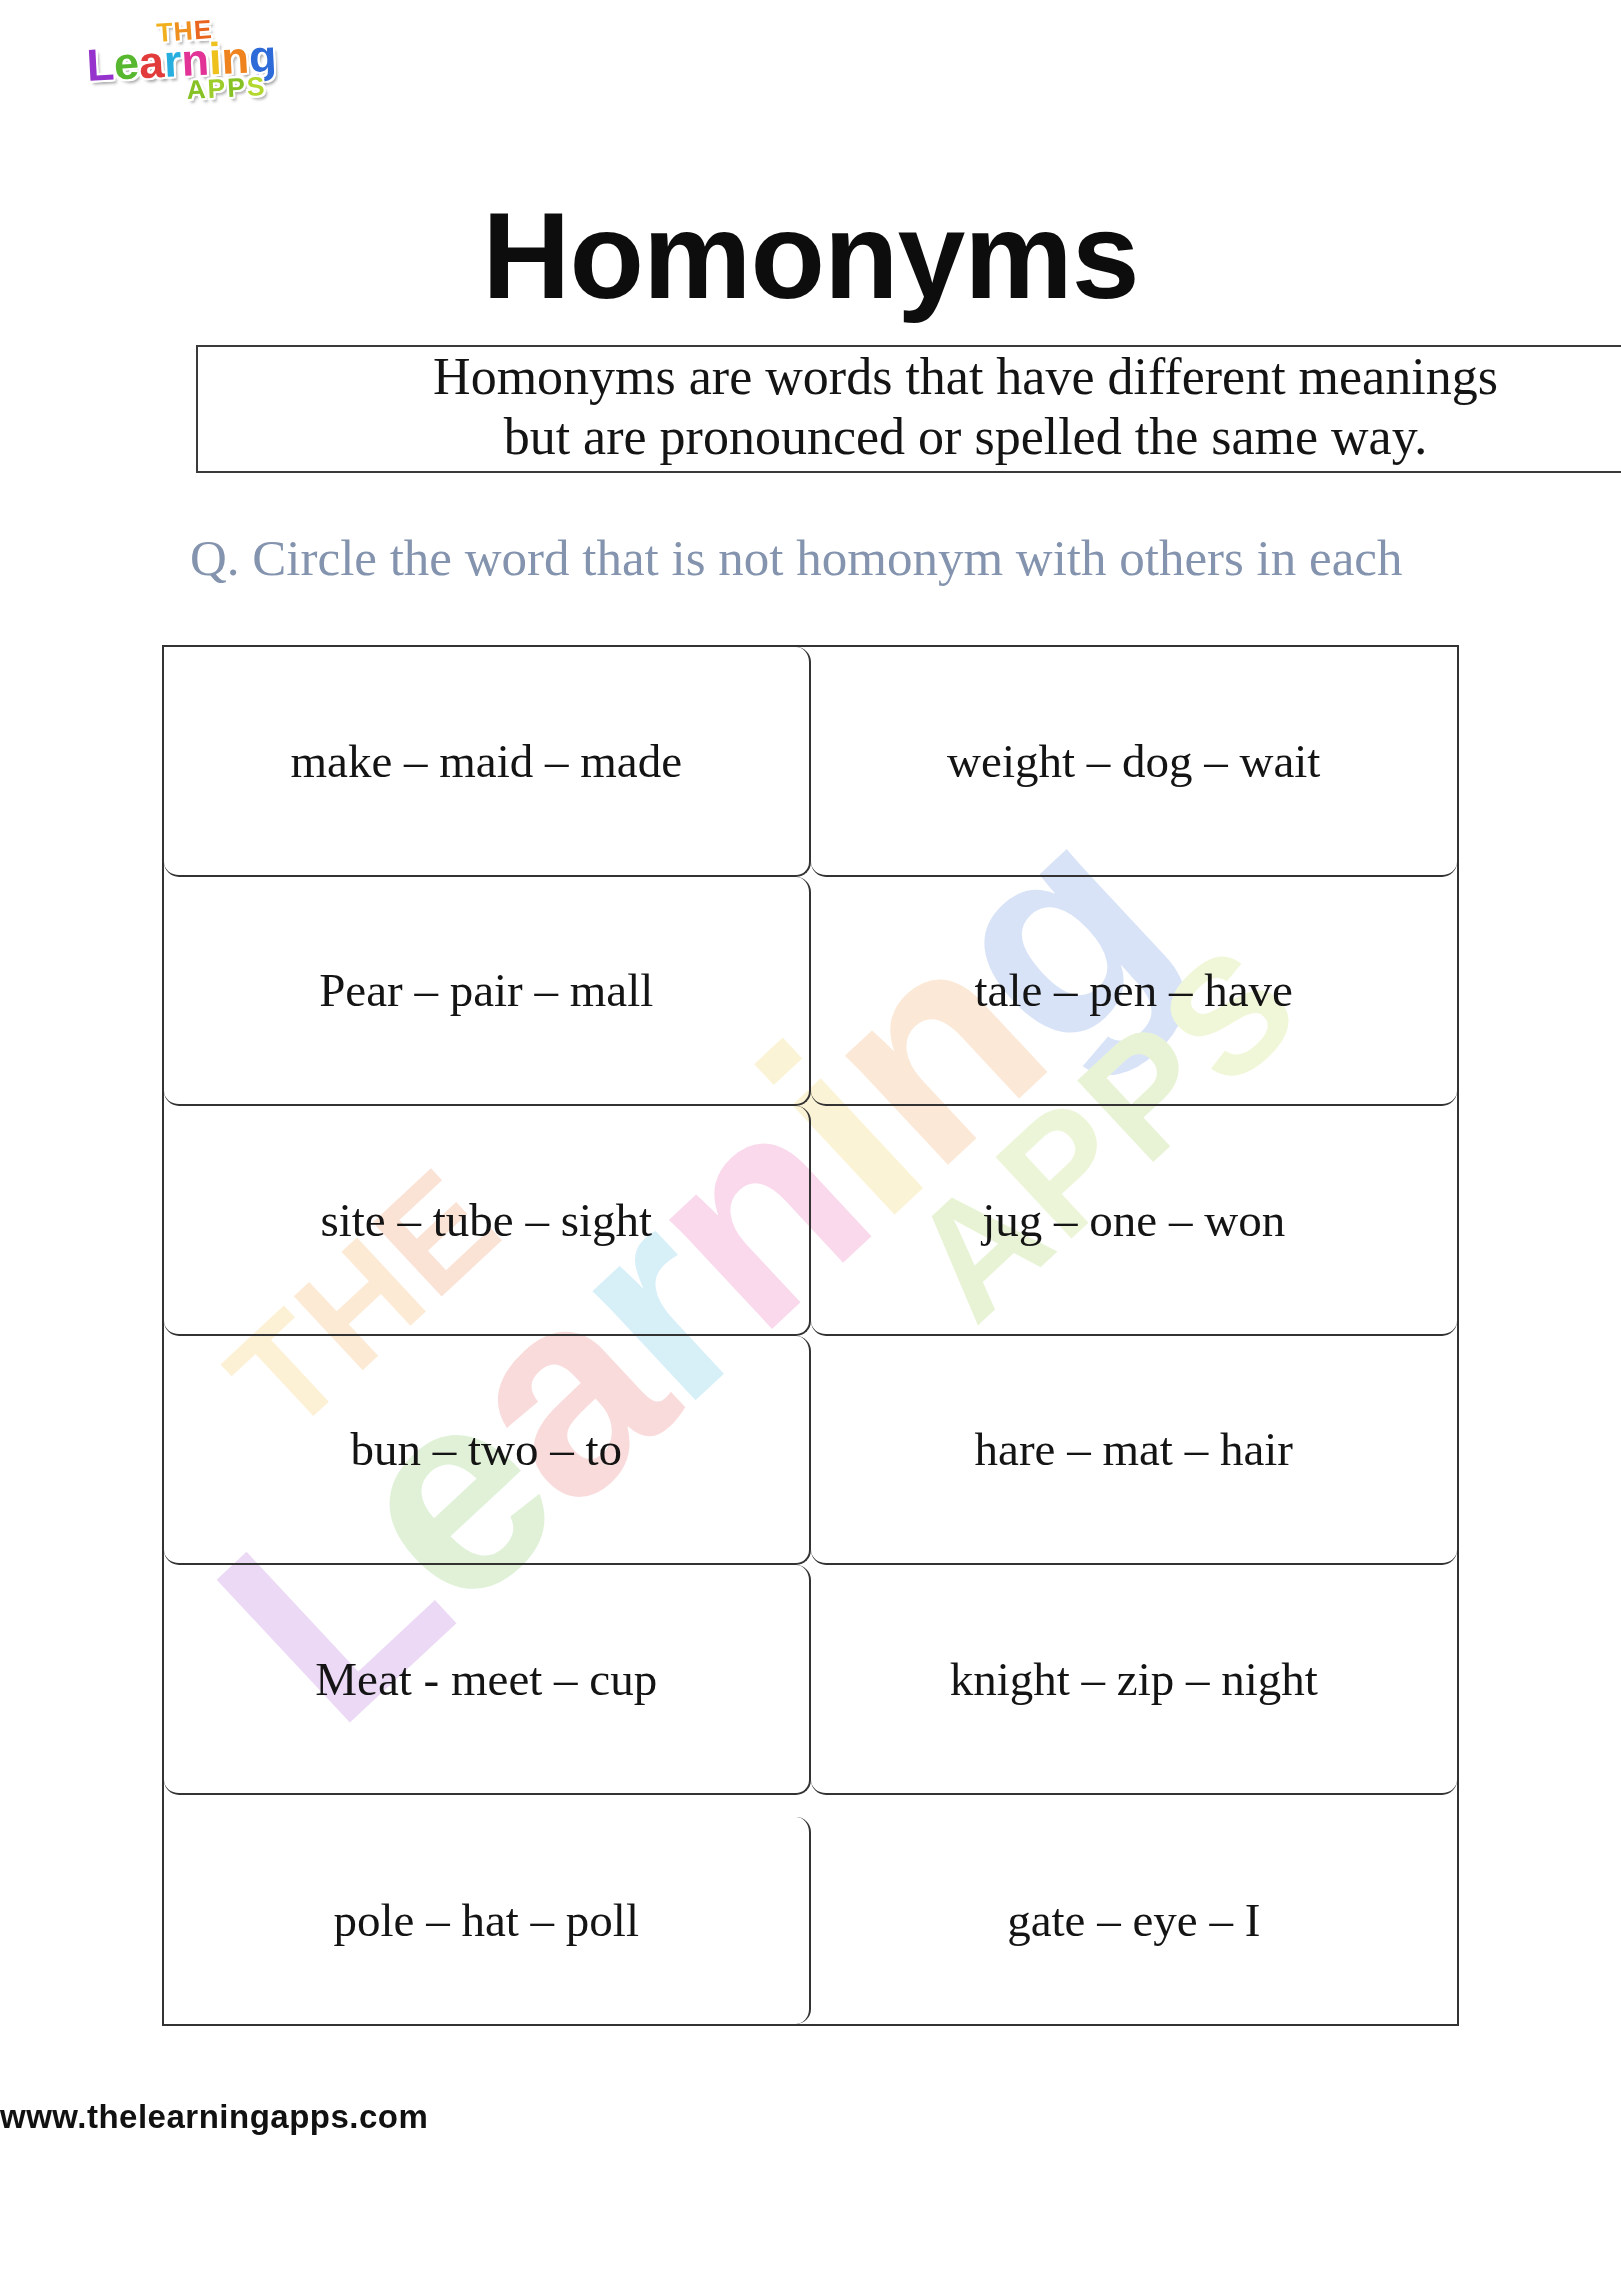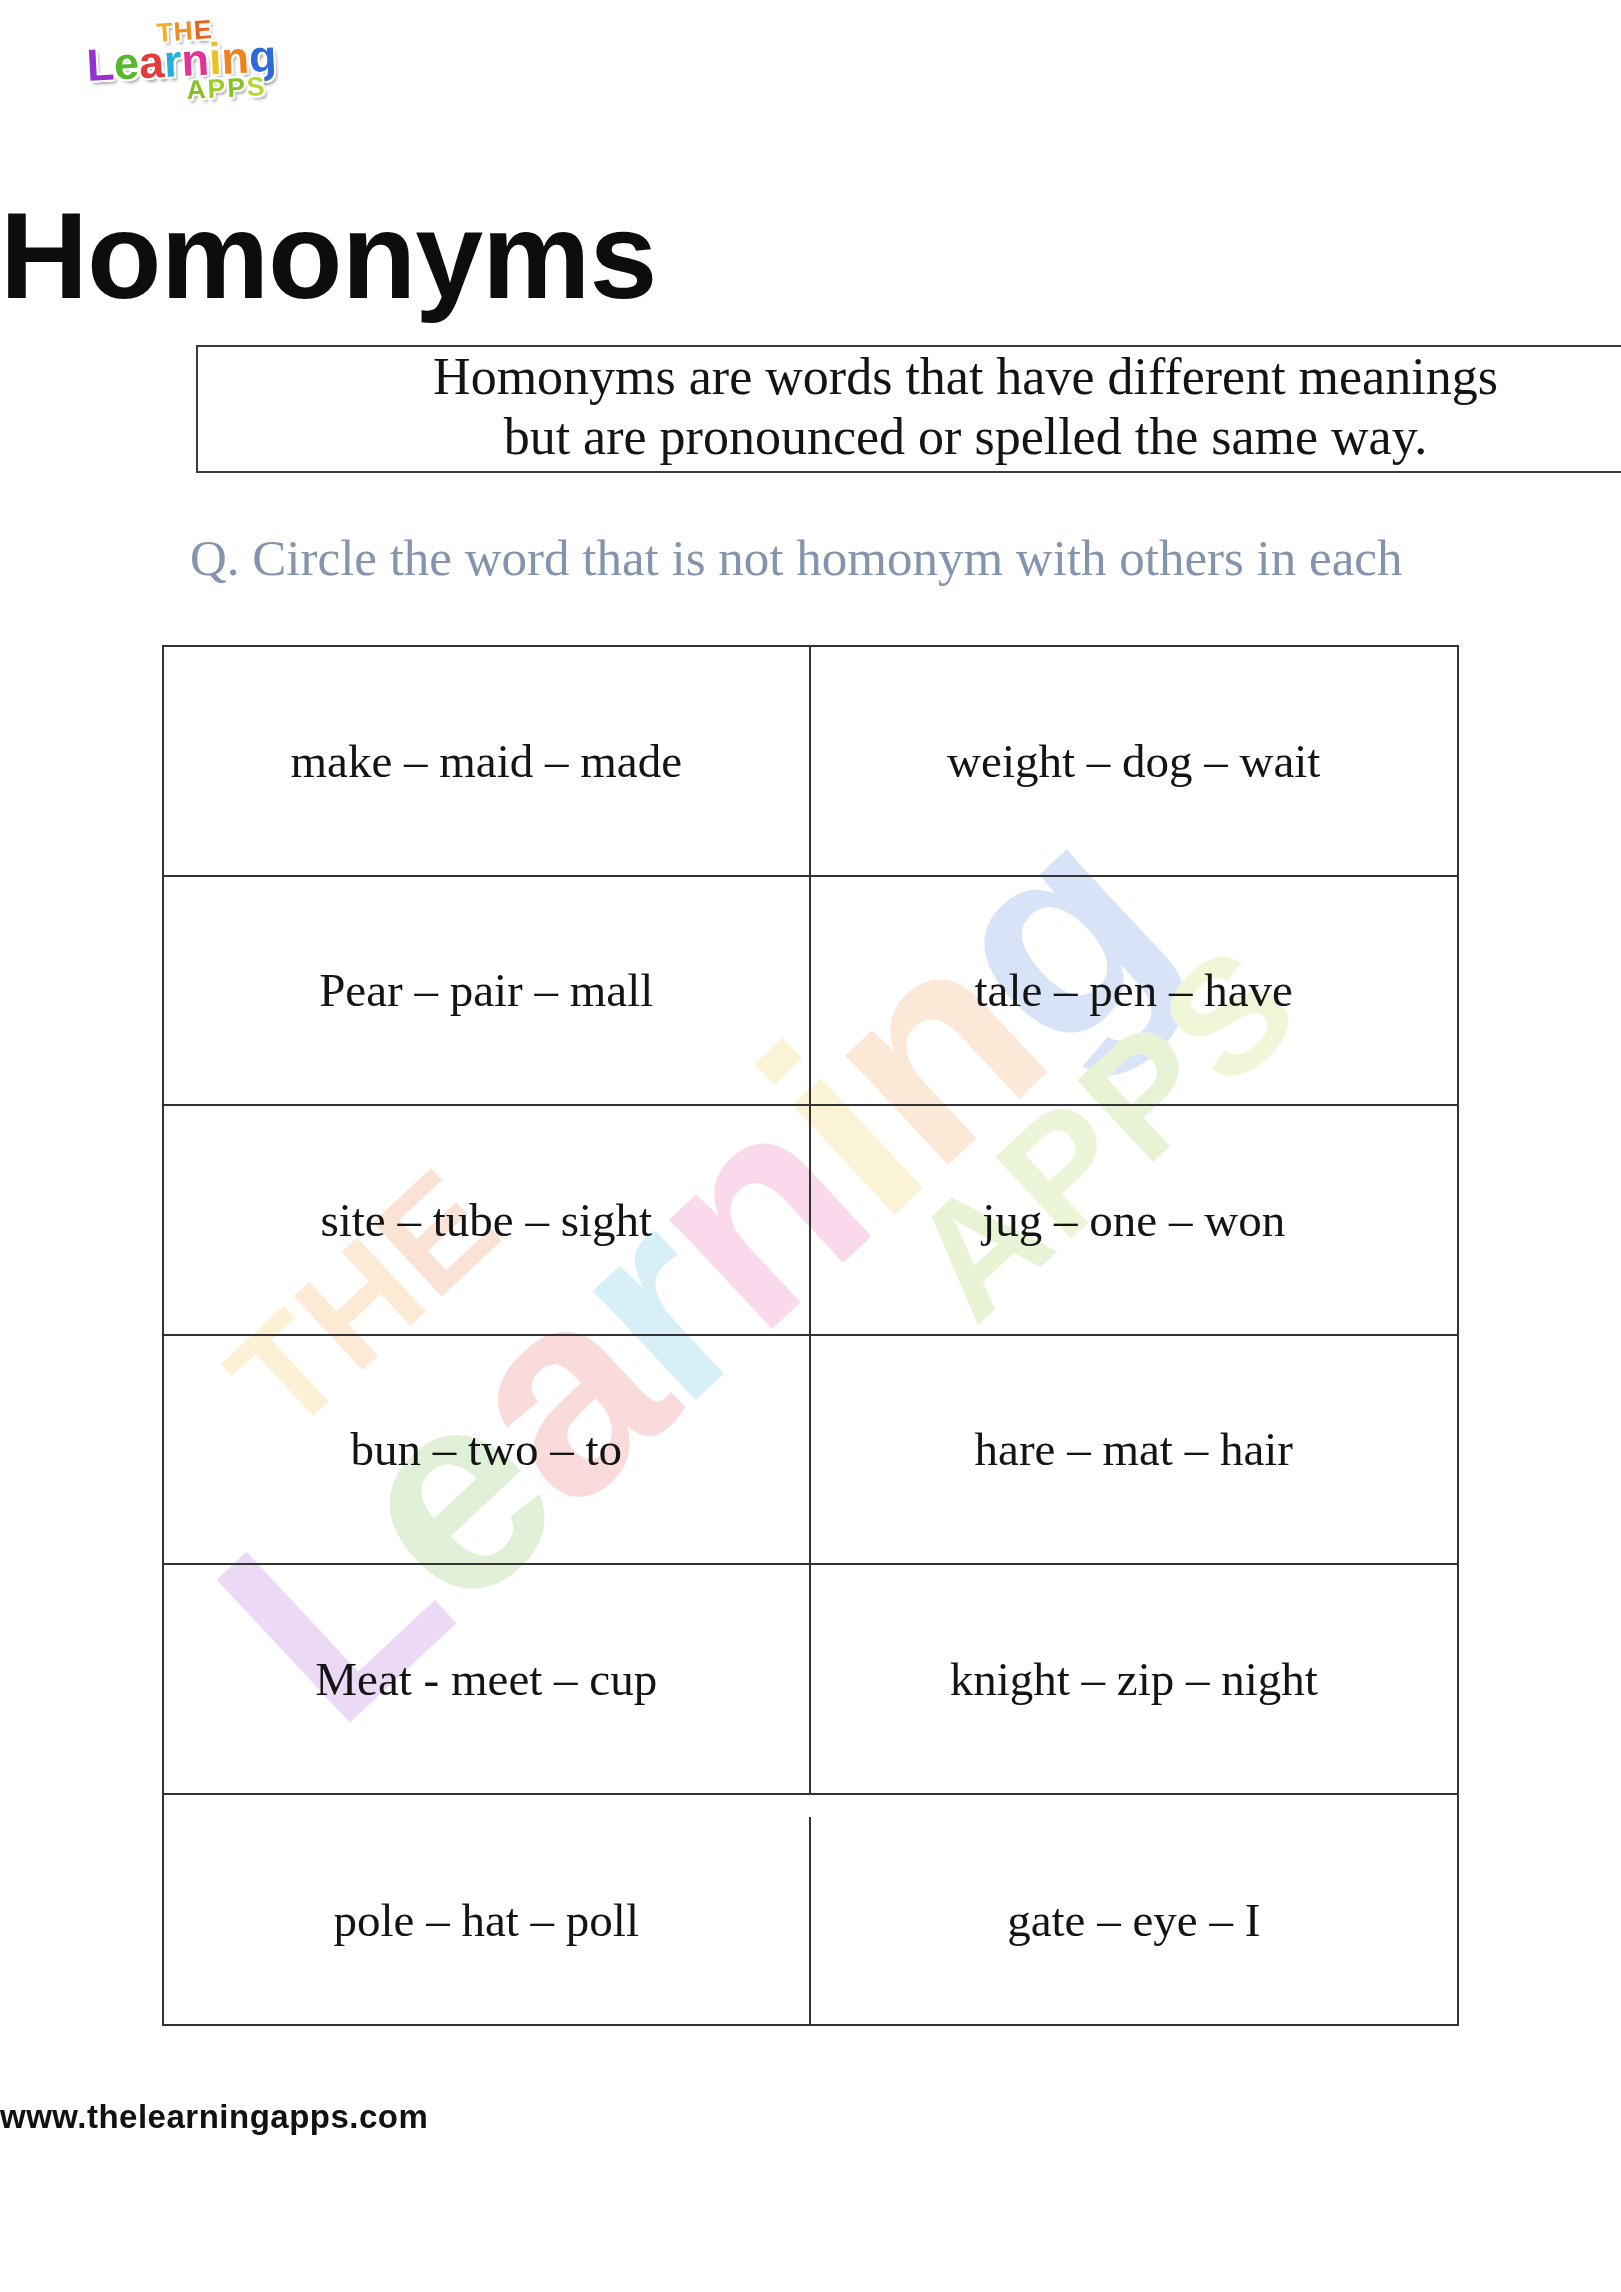--- a/index.html
+++ b/index.html
@@ -40,21 +40,21 @@
   .logo-apps{font-size:26.5px;letter-spacing:2px;margin-top:-7.8px;margin-left:90px;transform:rotate(-3deg);}
   .logo span{
     text-shadow:
       -2px -2px 0 #fff, 2px -2px 0 #fff, -2px 2px 0 #fff, 2px 2px 0 #fff,
       -2px 0 0 #fff, 2px 0 0 #fff, 0 -2px 0 #fff, 0 2px 0 #fff,
       2.9px 3.9px 2.9px rgba(60,60,60,0.45);
   }
 
   
   .title{
-    position:absolute;top:192px;left:0;width:100%;
+    position:absolute;top:192px;left:0;width:100%;text-align:center;
     font-family:"Liberation Sans", sans-serif;font-weight:700;
     font-size:122px;line-height:1.05;letter-spacing:-1px;
     color:var(--title-text);z-index:1;
   }
 
   
   .def-box{
     position:absolute;left:196px;top:345px;width:1539px;height:128px;
     box-sizing:border-box;border:2px solid #3a3a3a;
     display:flex;flex-direction:column;align-items:center;
@@ -71,21 +71,21 @@
   
   .ws-table{
     position:absolute;left:162px;top:645px;width:1297px;height:1381px;
     box-sizing:border-box;border:2px solid var(--border);
     display:grid;grid-template-columns:1fr 1fr;grid-template-rows:repeat(6,1fr);
     z-index:1;
   }
   .ws-cell{
     display:flex;align-items:center;justify-content:center;
     border-right:2px solid var(--border);border-bottom:2px solid var(--border);
-    font-size:47px;color:var(--body-text);background:transparent;
+    font-size:47px;color:var(--body-text);background:transparent;border-radius:15px;
   }
   .ws-cell:nth-child(2n){border-right:none;}
   .ws-cell:nth-child(11),.ws-cell:nth-child(12){border-bottom:none;margin-top:22px;}
 
   
   .footer{
     position:absolute;top:2098px;left:0;width:100%;
     font-family:"Liberation Sans", sans-serif;font-weight:700;
     font-size:33px;letter-spacing:0.5px;color:#111;z-index:1;
   }

